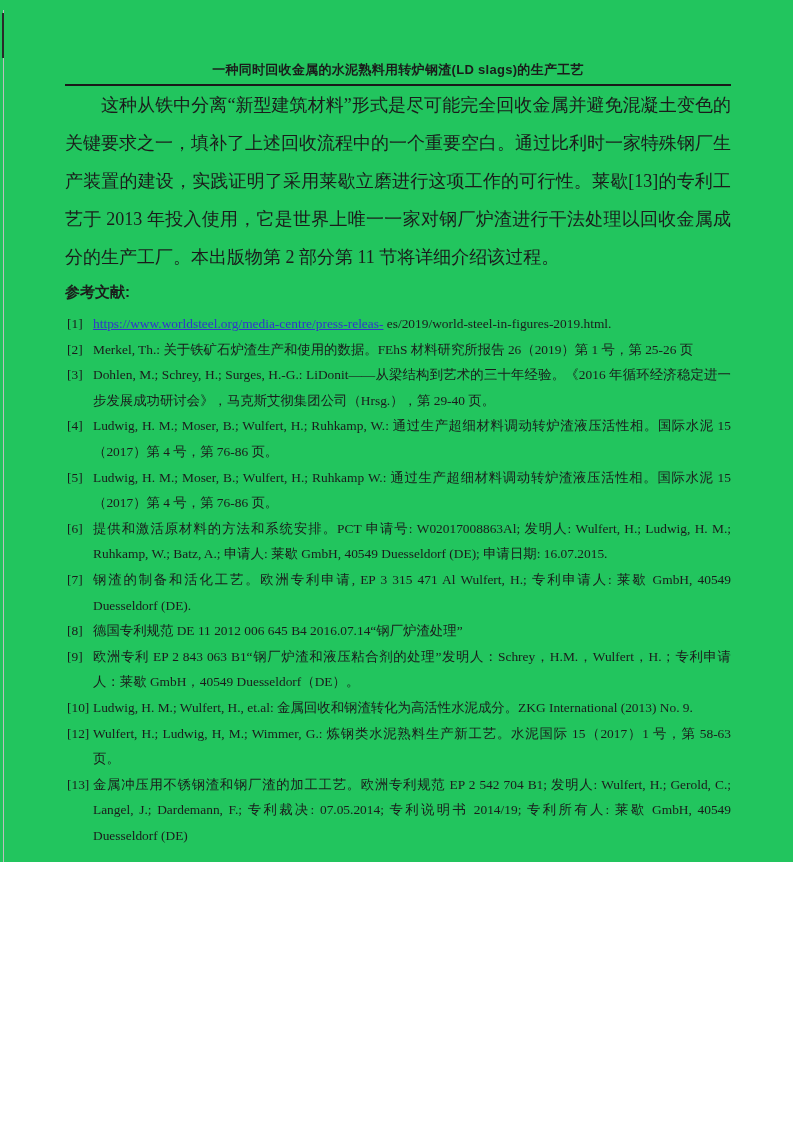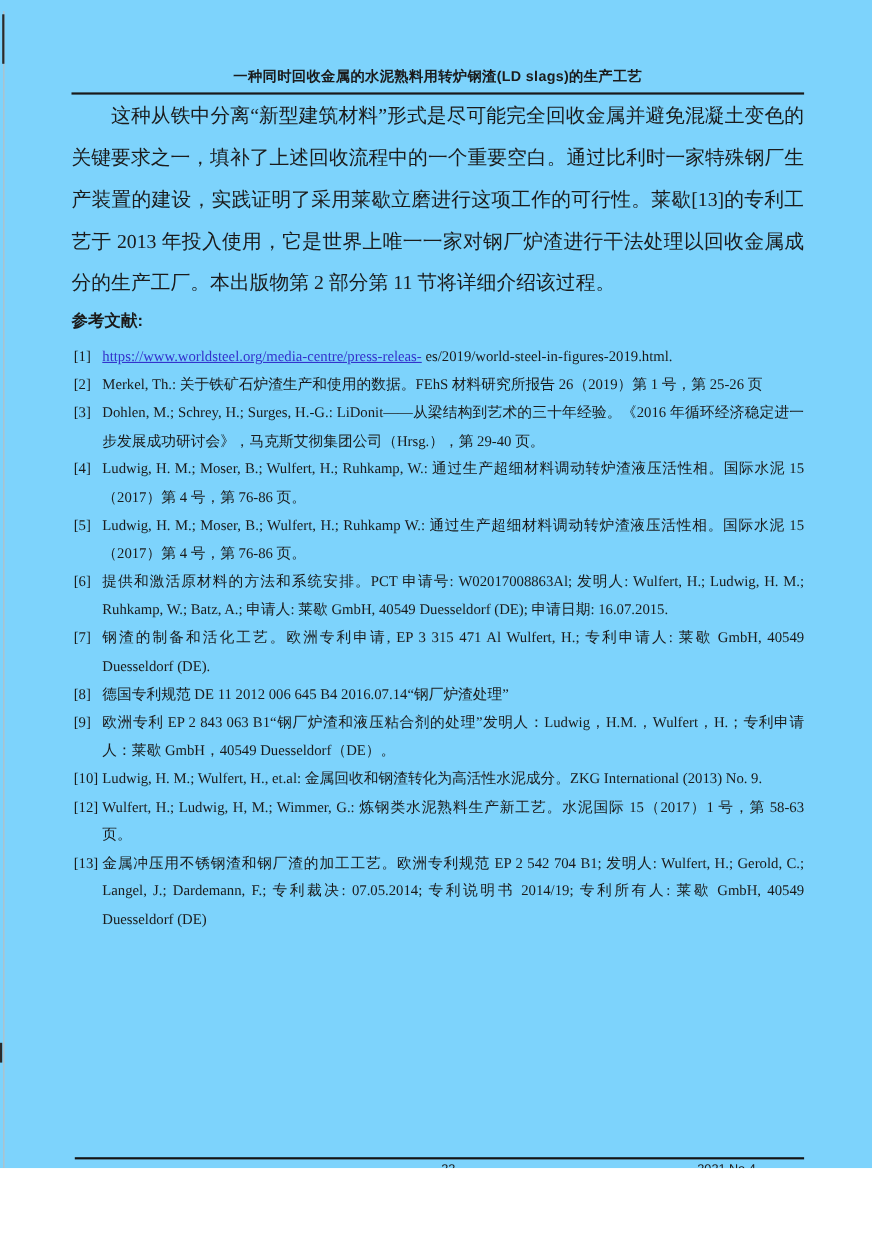--- a/index.html
+++ b/index.html
@@ -1,18 +1,18 @@
 <!DOCTYPE html>
 <html><head>
 <meta charset="utf-8">
 <style>
   html,body { margin:0; padding:0; background:#ffffff; }
   .page {
-    position:relative; width:793px; height:1062px; margin:0 auto;
-    background:#7dd3fc; color:#1b1b1b; overflow:hidden;
+    position:relative; width:793px; height:862px; margin:0 auto;
+    background:#22c55e; color:#1b1b1b; overflow:hidden;
     font-family:"Liberation Serif","DejaVu Serif",serif;
   }
   .content { position:absolute; left:65px; top:0; width:666px; }
 
   .header-title {
     margin-top:61px; text-align:center;
     font-family:"Liberation Sans","DejaVu Sans",sans-serif;
     font-weight:600; font-size:13px; line-height:18px; letter-spacing:0.3px;
   }
   .header-rule { border:none; border-top:2px solid #1a1a1a; margin:5px 0 0 0; }
@@ -70,21 +70,21 @@
 
     <div class="ref-list">
         <div class="ref"><span class="ref-label">[1]</span><span class="link" style="color: rgb(51, 51, 204);">https://www.worldsteel.org/media-centre/press-releas-</span><span> es/2019/world-steel-in-figures-2019.html.</span></div>
         <div class="ref"><span class="ref-label">[2]</span><span>Merkel, Th.: </span><span class="it">关于铁矿石炉渣生产和使用的数据。</span><span>FEhS </span><span class="it">材料研究所报告 26（2019）第 1 号，第 25-26 页</span></div>
         <div class="ref"><span class="ref-label">[3]</span><span>Dohlen, M.; Schrey, H.; Surges, H.-G.: LiDonit——</span><span class="it">从梁结构到艺术的三十年经验。《2016 年循环经济稳定进一步发展成功研讨会》，马克斯艾彻集团公司（Hrsg.），第 29-40 页。</span></div>
         <div class="ref"><span class="ref-label">[4]</span><span>Ludwig, H. M.; Moser, B.; Wulfert, H.; Ruhkamp, W.: </span><span class="it">通过生产超细材料调动转炉渣液压活性相。国际水泥 15（2017）第 4 号，第 76-86 页。</span></div>
         <div class="ref"><span class="ref-label">[5]</span><span>Ludwig, H. M.; Moser, B.; Wulfert, H.; Ruhkamp W.: </span><span class="it">通过生产超细材料调动转炉渣液压活性相。国际水泥 15（2017）第 4 号，第 76-86 页。</span></div>
         <div class="ref"><span class="ref-label">[6]</span><span class="it">提供和激活原材料的方法和系统安排。</span><span>PCT </span><span class="it">申请号</span><span>: W02017008863Al;  </span><span class="it">发明人</span><span>: Wulfert, H.; Ludwig, H. M.; Ruhkamp, W.; Batz, A.;  </span><span class="it">申请人</span><span>:  </span><span class="it">莱歇</span><span> GmbH, 40549 Duesseldorf (DE);  </span><span class="it">申请日期</span><span>: 16.07.2015.</span></div>
         <div class="ref"><span class="ref-label">[7]</span><span class="it">钢渣的制备和活化工艺。欧洲专利申请</span><span>, EP 3 315 471 Al Wulfert, H.;  </span><span class="it">专利申请人</span><span>:  </span><span class="it">莱歇</span><span> GmbH, 40549 Duesseldorf (DE).</span></div>
         <div class="ref"><span class="ref-label">[8]</span><span class="it">德国专利规范 DE 11 2012 006 645 B4 2016.07.14“钢厂炉渣处理”</span></div>
-        <div class="ref"><span class="ref-label">[9]</span><span class="it">欧洲专利 EP 2 843 063 B1“钢厂炉渣和液压粘合剂的处理”发明人：</span><span>Ludwig，H.M.，Wulfert，H.；</span><span class="it">专利申请人：莱歇</span><span> GmbH，40549 Duesseldorf（DE）。</span></div>
+        <div class="ref"><span class="ref-label">[9]</span><span class="it">欧洲专利 EP 2 843 063 B1“钢厂炉渣和液压粘合剂的处理”发明人：</span><span>Schrey，H.M.，Wulfert，H.；</span><span class="it">专利申请人：莱歇</span><span> GmbH，40549 Duesseldorf（DE）。</span></div>
         <div class="ref"><span class="ref-label">[10]</span><span>Ludwig, H. M.; Wulfert, H., et.al: </span><span class="it">金属回收和钢渣转化为高活性水泥成分。</span><span>ZKG International (2013) No. 9.</span></div>
         <div class="ref"><span class="ref-label">[12]</span><span>Wulfert, H.; Ludwig, H, M.; Wimmer, G.: </span><span class="it">炼钢类水泥熟料生产新工艺。水泥国际 15（2017）1 号，第 58-63 页。</span></div>
         <div class="ref"><span class="ref-label">[13]</span><span class="it">金属冲压用不锈钢渣和钢厂渣的加工工艺。欧洲专利规范</span><span> EP 2 542 704 B1;  </span><span class="it">发明人</span><span>: Wulfert, H.; Gerold, C.; Langel, J.; Dardemann, F.;  </span><span class="it">专利裁决</span><span>: 07.05.2014;  </span><span class="it">专利说明书</span><span> 2014/19;  </span><span class="it">专利所有人</span><span>:  </span><span class="it">莱歇</span><span> GmbH, 40549 Duesseldorf (DE)</span></div>
       </div>
 
   </div>
 
   <div class="footer">
     <span class="footer-page">22</span>
     <span class="footer-issue">2021.No.4</span>

